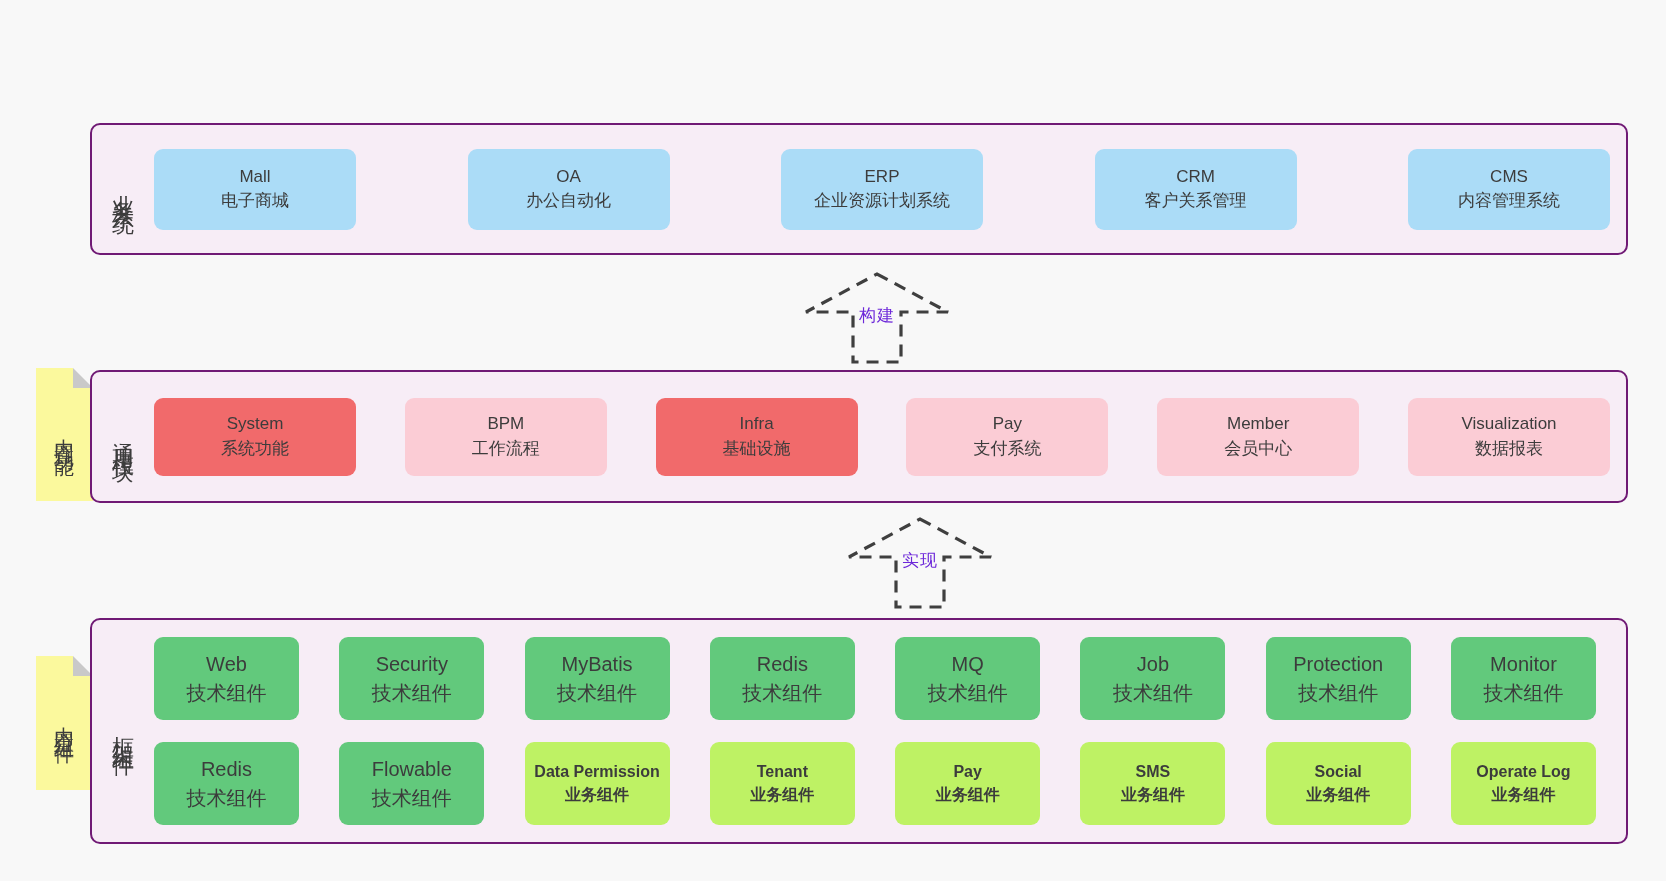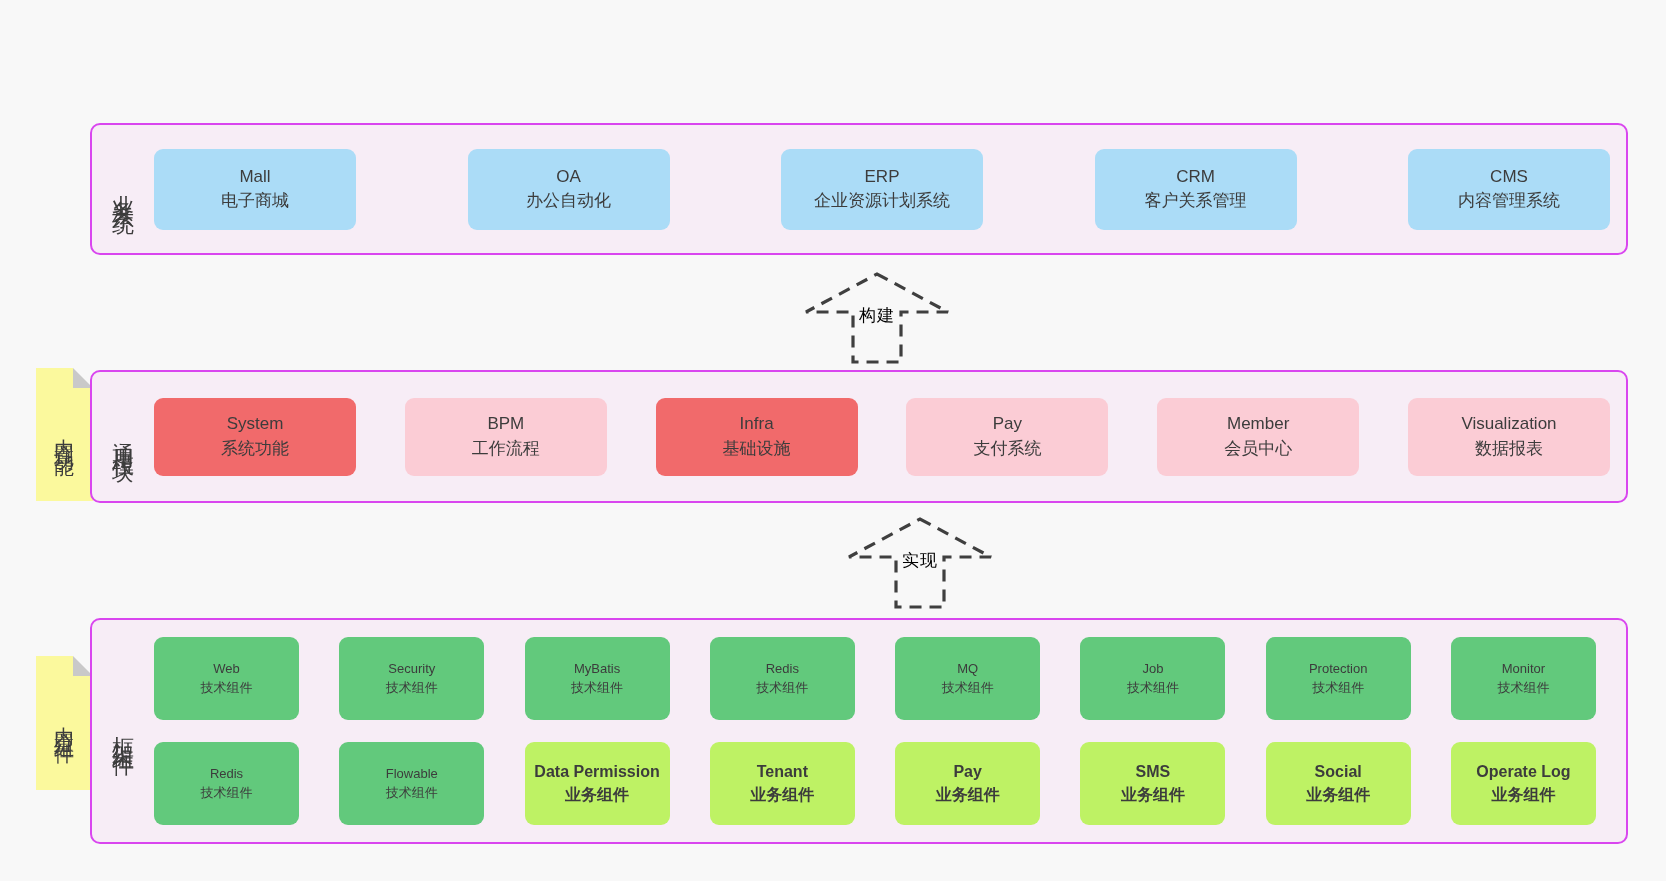--- a/index.html
+++ b/index.html
@@ -3,21 +3,21 @@
 <meta charset="utf-8">
 <style>
   html,body{margin:0;padding:0;background:#f8f8f8;}
   .stage{
     position:relative;width:1666px;height:881px;background:#f8f8f8;overflow:hidden;
     font-family:"Liberation Sans","DejaVu Sans",sans-serif;color:#3c3c3c;
   }
   
   .panel{
     position:absolute;left:90px;width:1538px;box-sizing:border-box;
-    background:#f7edf6;border:2px solid #d946ef;border-radius:10px;
+    background:#f7edf6;border:2px solid #701a75;border-radius:10px;
     display:flex;align-items:center;
   }
   #panel-business{top:123px;height:132px;}
   #panel-modules{top:370px;height:133px;}
   #panel-components{top:618px;height:226px;}
   .panel-label{flex:0 0 62px;display:flex;justify-content:center;align-items:center;}
   .vtext{
     writing-mode:vertical-lr;text-orientation:upright;
     font-size:22px;letter-spacing:6px;line-height:1;color:#3c3c3c;
   }
@@ -31,21 +31,21 @@
   .comp-row{display:flex;justify-content:space-between;width:100%;}
   
   .box{
     box-sizing:border-box;border-radius:9px;
     display:flex;flex-direction:column;justify-content:center;align-items:center;
     text-align:center;line-height:1.42;font-size:17px;color:#3c3c3c;
   }
   .box-blue {width:202px;height:81px;background:#abdcf7;}
   .box-red  {width:202px;height:78px;background:#f16a6b;text-align:center;}
   .box-pink {width:202px;height:78px;background:#fbccd5;}
-  .box-green{width:145px;height:83px;background:#62c97c;font-size:13px;}
+  .box-green{width:145px;height:83px;background:#62c97c;font-size:20px;}
   .box-green-light{width:145px;height:83px;background:#bef264;font-size:16px;font-weight:bold;}
   
   .sticky{
     position:absolute;left:36px;width:57px;background:#fbf99d;
     display:flex;justify-content:center;align-items:center;
   }
   #sticky-features{top:368px;height:133px;}
   #sticky-components{top:656px;height:134px;}
   .sticky .fold{
     position:absolute;top:0;right:0;width:0;height:0;
@@ -56,21 +56,21 @@
   
   .block-arrow{position:absolute;width:150px;height:96px;}
   #arrow-build{left:802px;top:270px;}
   #arrow-implement{left:845px;top:515px;}
   .block-arrow svg{display:block;width:150px;height:96px;}
   .block-arrow polygon{
     fill:none;stroke:#3f3f3f;stroke-width:3.2;stroke-dasharray:12 8;stroke-linejoin:miter;
   }
   .arrow-label{
     position:absolute;left:50%;top:45px;transform:translate(-50%,-50%);
-    background:#f8f8f8;padding:1px 3px;font-size:17px;color:#000000;letter-spacing:1px;
+    background:#f8f8f8;padding:1px 3px;font-size:17px;color:#6d28d9;letter-spacing:1px;
   }
 </style>
 </head>
 <body>
 
 <div class="stage">
 
   <div class="sticky" id="sticky-features">
     <span class="fold"></span>
     <span class="vtext">内置功能</span>

